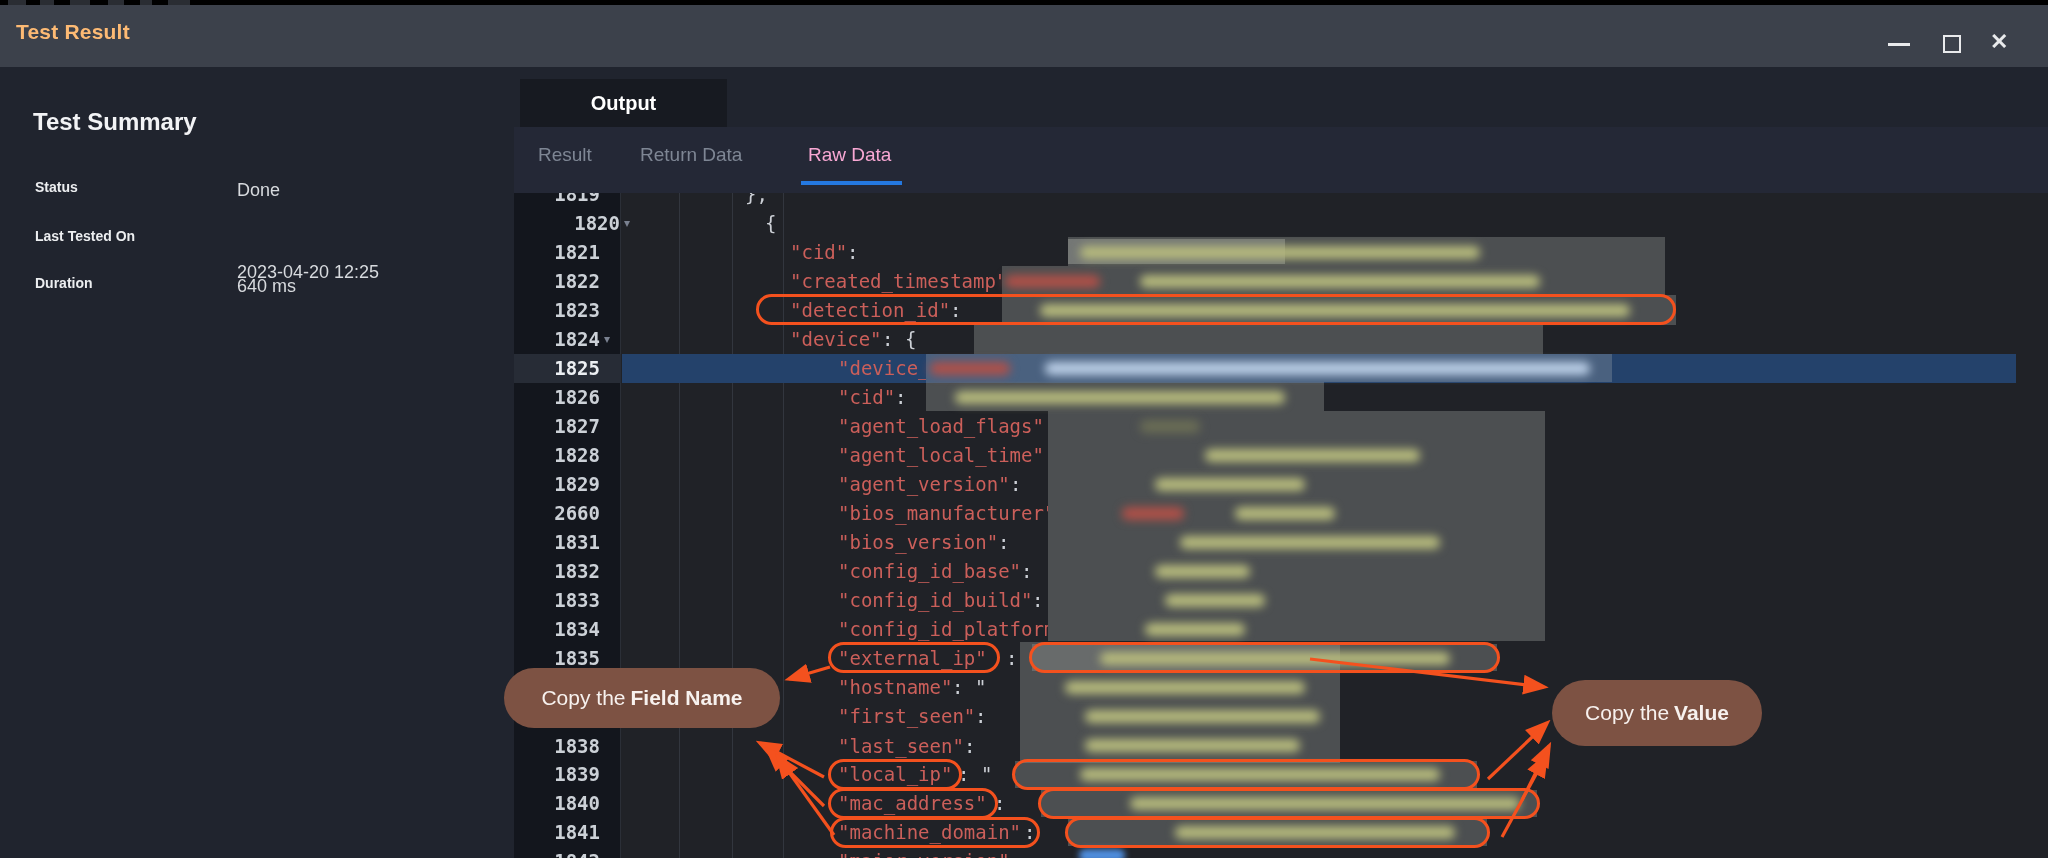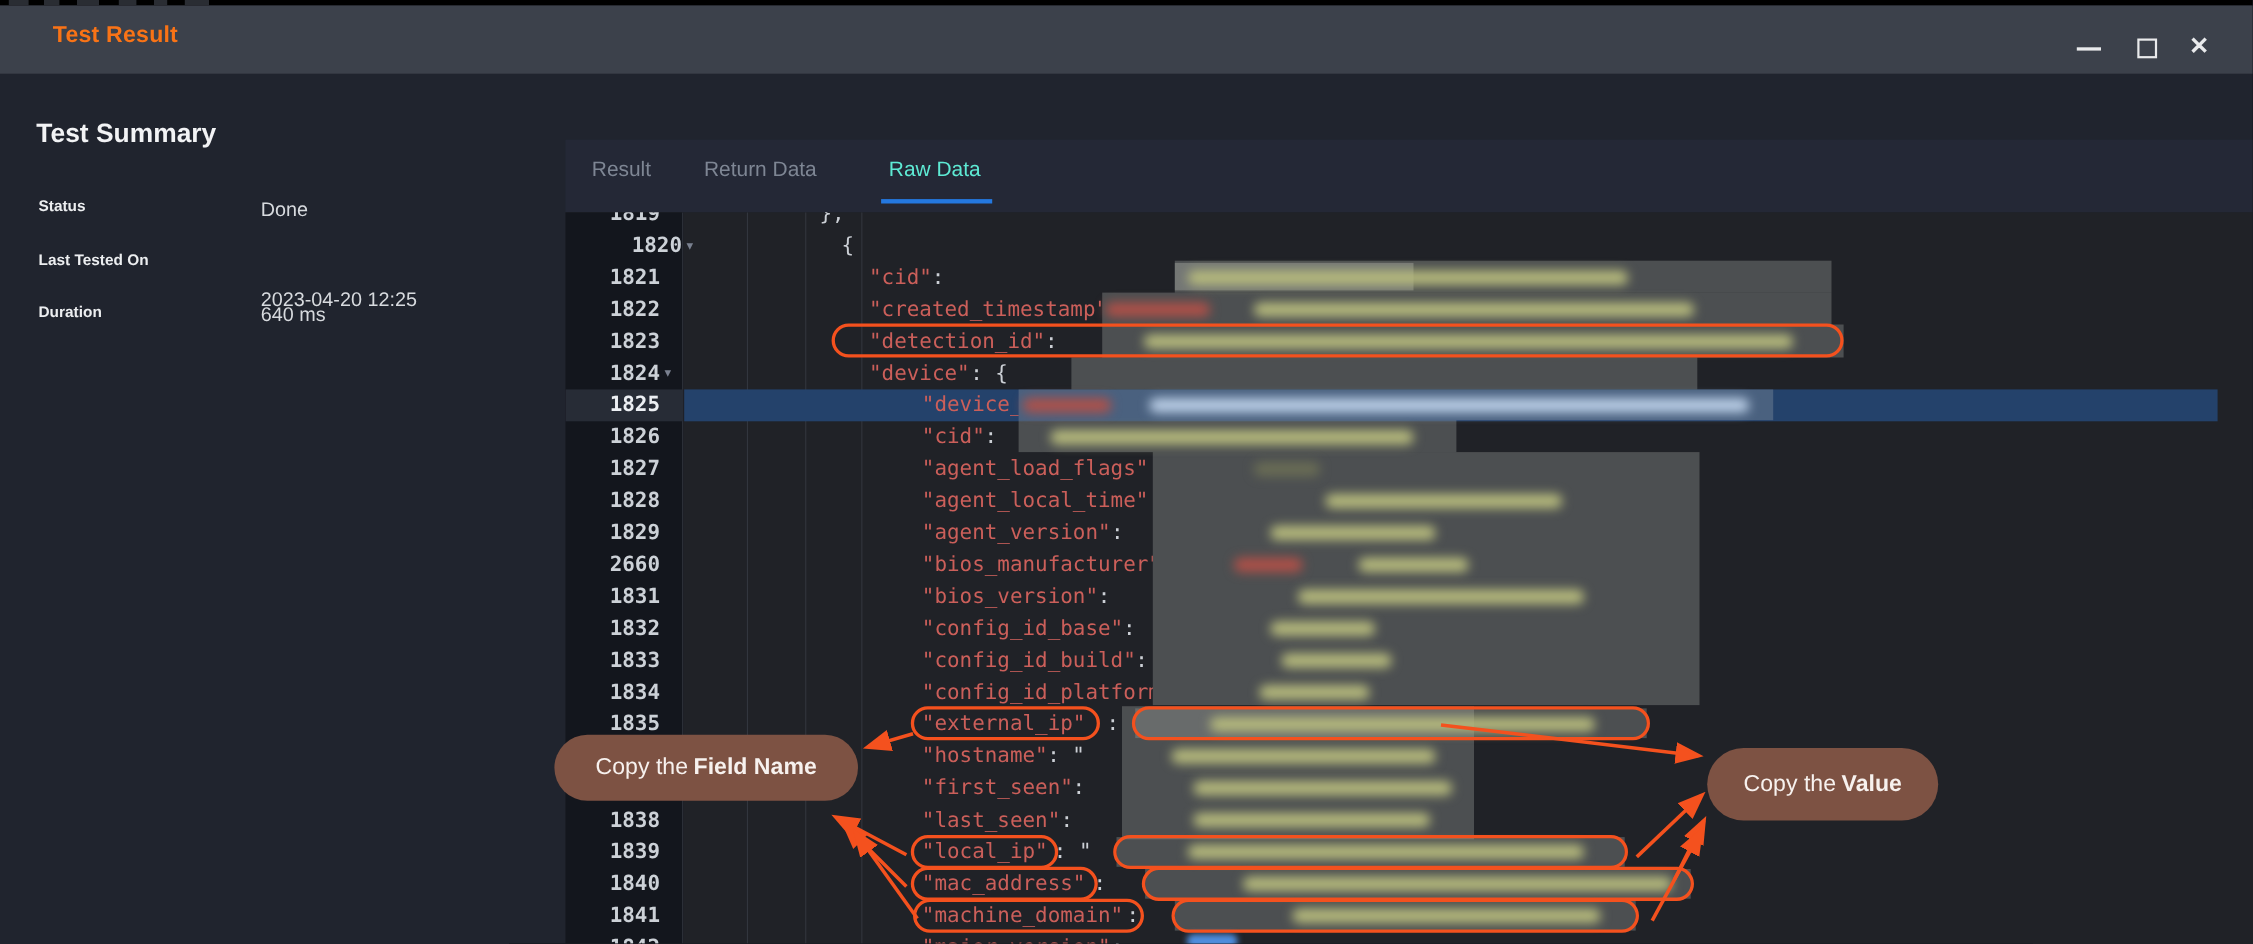--- a/index.html
+++ b/index.html
@@ -4,35 +4,35 @@
 <style>
   html,body{margin:0;padding:0;background:#10131a;}
   #stage{position:relative;width:2048px;height:858px;overflow:hidden;
          font-family:"Liberation Sans",sans-serif;background:var(--page-bg,#20242e);}
   .abs{position:absolute;}
   
   #top-strip{left:0;top:0;width:2048px;height:5px;background:#000;}
   .strip-dash{top:0;height:5px;background:#2a2d33;}
   
   #titlebar{left:0;top:5px;width:2048px;height:62px;background:var(--titlebar-bg,#3c414b);}
-  #window-title{left:48px;top:15px;font-size:21px;font-weight:bold;color:#f97316;letter-spacing:.2px;}
+  #window-title{left:16px;top:15px;font-size:21px;font-weight:bold;color:#fdba74;letter-spacing:.2px;}
   .winctl{color:#e9eaec;cursor:default;}
   #btn-min{left:1888px;top:38px;width:22px;height:3px;background:#e9eaec;}
   #btn-max{left:1943px;top:30px;width:14px;height:14px;border:2px solid #e9eaec;background:transparent;}
   #btn-close{left:1990px;top:26px;font-size:22px;line-height:22px;font-weight:bold;}
   
   #sidebar-title{left:33px;top:108px;font-size:24px;font-weight:bold;color:#f2f3f5;}
   .sb-label{left:35px;font-size:14px;font-weight:bold;color:#eceef0;}
   .sb-value{left:237px;font-size:18px;color:#d7dade;}
   
   #tabbar2{left:514px;top:127px;width:1534px;height:66px;background:#242836;}
   #output-tab{left:520px;top:79px;width:207px;height:48px;background:#171a21;
               color:#ffffff;font-size:20px;font-weight:bold;text-align:center;line-height:48px;}
   .subtab{top:144px;font-size:19px;color:#7e8694;cursor:pointer;}
-  .subtab.active{color:#5eead4;}
+  .subtab.active{color:#f9a8d4;}
   #subtab-underline{left:801px;top:181px;width:101px;height:4px;background:var(--accent-blue,#2478e0);}
   
   #editor{left:514px;top:193px;width:1534px;height:665px;background:#202227;overflow:hidden;}
   #gutter{left:0;top:0;width:106px;height:665px;background:#13161d;border-right:1px solid #2b2f37;}
   .iguide{top:0;width:1px;height:665px;background:#32363e;}
   .cline{left:0;width:1534px;height:29px;}
   .lnum{left:0;top:0;width:86px;height:29px;line-height:29px;text-align:right;
         font-family:"DejaVu Sans Mono",monospace;font-size:19px;font-weight:bold;color:#ccd1d7;}
   .fold{left:90px;top:0;height:29px;line-height:29px;font-size:12px;color:#7a8190;}
   .rowsel{left:108px;top:0;width:1394px;height:29px;background:var(--selection-blue,#24426b);}
@@ -78,20 +78,21 @@
   <div id="sidebar-fields">
       <div class="abs sb-label" style="top: 179px;">Status</div>
       <div class="abs sb-value" style="top: 180px;">Done</div>
       <div class="abs sb-label" style="top: 228px;">Last Tested On</div>
       <div class="abs sb-value" style="top: 229px; margin-top: 33px;">2023-04-20 12:25</div>
       <div class="abs sb-label" style="top: 275px;">Duration</div>
       <div class="abs sb-value" style="top: 276px;">640 ms</div>
     </div>
 
   <div class="abs" id="tabbar2"></div>
+  <div class="abs" id="output-tab">Output</div>
   <div id="subtabs">
       <div class="abs subtab" style="left: 538px;">Result</div>
       <div class="abs subtab" style="left: 640px;">Return Data</div>
       <div class="abs subtab active" style="left: 808px;">Raw Data</div>
     </div>
   <div class="abs" id="subtab-underline"></div>
 
   <div class="abs" id="editor">
     <div class="abs" id="gutter"></div>
     <div class="abs iguide" style="left:165px"></div>

